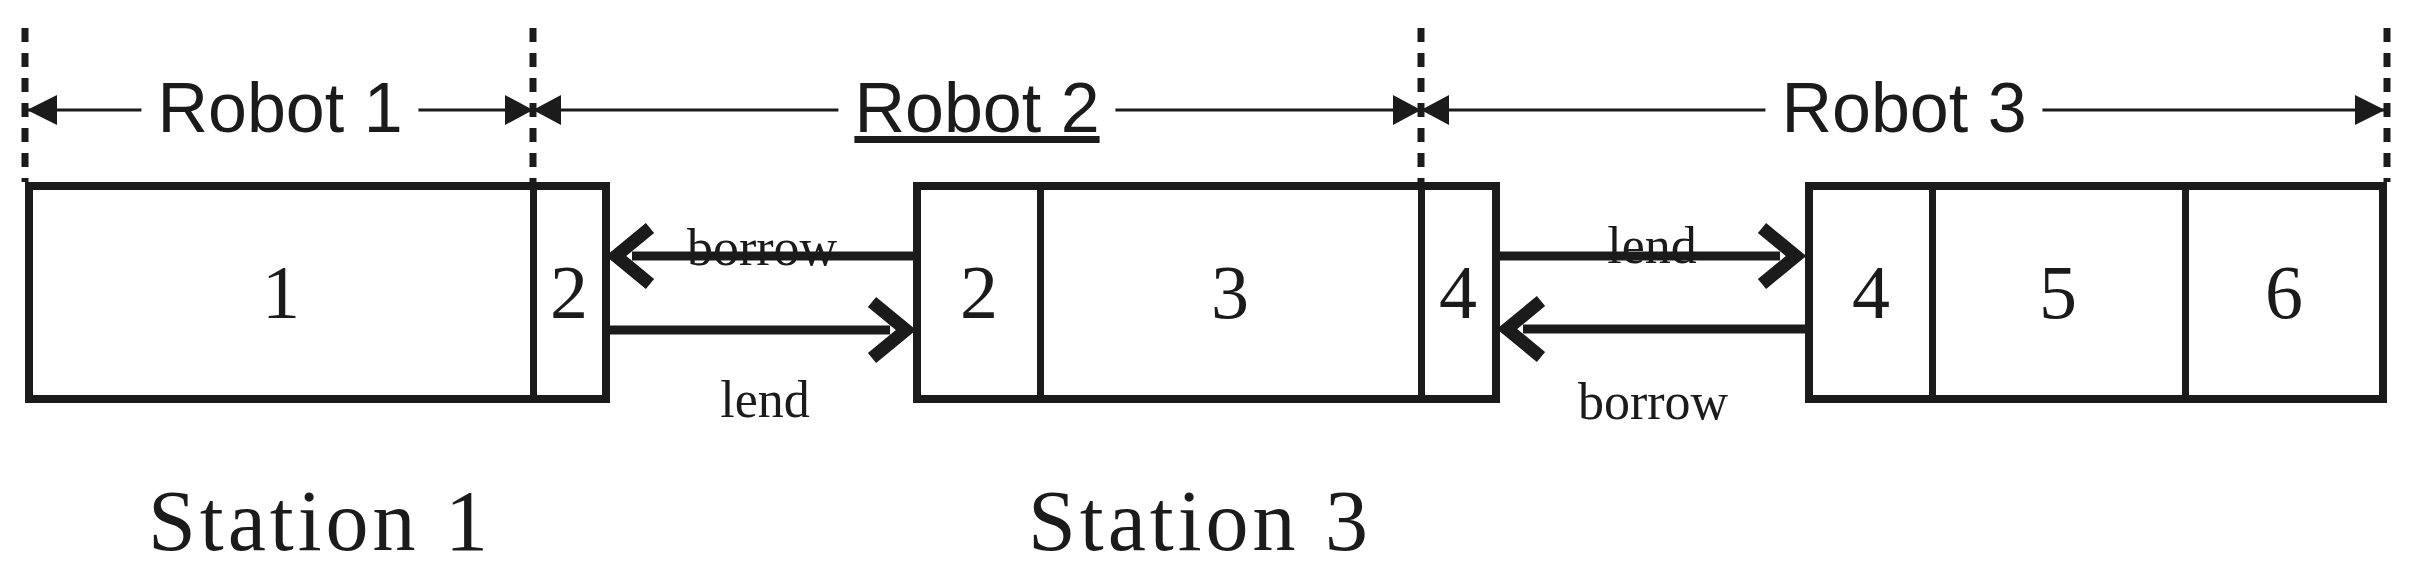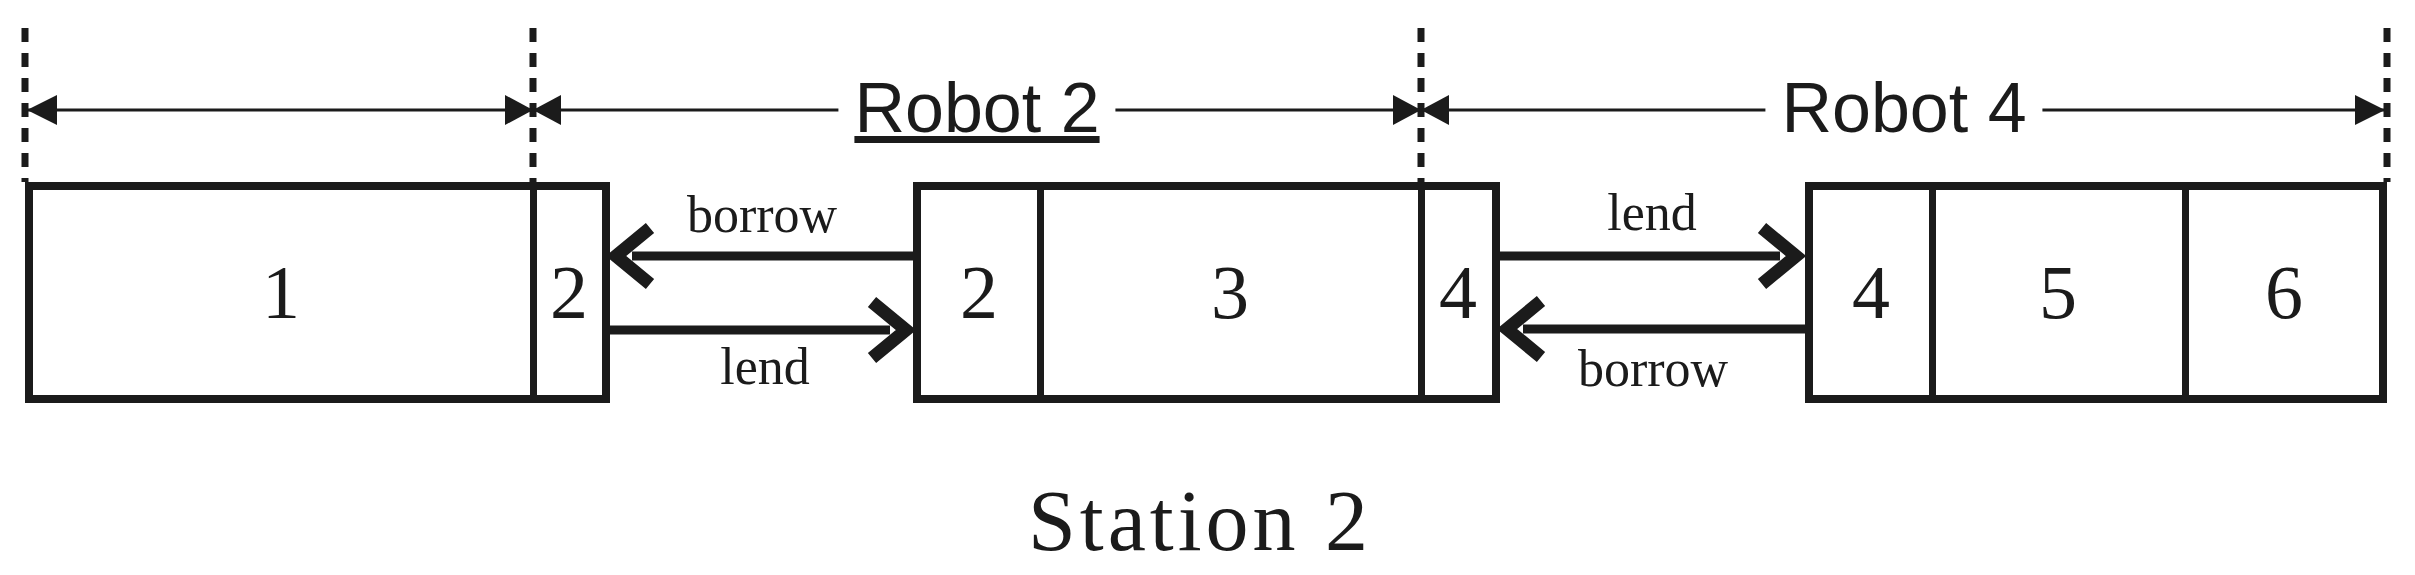--- a/index.html
+++ b/index.html
@@ -19,21 +19,21 @@
   }
   .station-box{
     position:absolute;top:182px;height:205px;
     border:8px solid #1b1b1b;background:#ffffff;
   }
   .divider{position:absolute;top:0;bottom:0;width:7px;background:#1b1b1b;}
   .slot-label{
     position:absolute;top:102px;transform:translate(-50%,-50%);
     font-size:76px;line-height:1;
   }
-  .transfer-label{font-size:52px;line-height:1;}
+  .transfer-label{font-size:52px;line-height:1;margin-top:33px;}
   .station-label{font-size:86px;line-height:1;letter-spacing:4px;}
 </style>
 </head>
 <body>
 
 <div class="figure">
 
   <svg width="2415" height="575" viewBox="0 0 2415 575">
     <g stroke="#1b1b1b" fill="none">
 
@@ -62,22 +62,23 @@
       <polyline points="872,302 906,330 872,358" stroke-width="13"></polyline>
 
       <path d="M1500 256 H1780" stroke-width="9"></path>
       <polyline points="1762,228 1796,256 1762,284" stroke-width="13"></polyline>
 
       <path d="M1523 329 H1805" stroke-width="9"></path>
       <polyline points="1541,301 1507,329 1541,357" stroke-width="13"></polyline>
     </g>
   </svg>
 
+  <div class="label robot-label" style="left:280px;top:108px;">Robot 1</div>
   <div class="label robot-label" style="left:977px;top:108px;text-decoration:underline;">Robot 2</div>
-  <div class="label robot-label" style="left:1904px;top:108px;">Robot 4</div>
+  <div class="label robot-label" style="left:1904px;top:108px;">Robot 3</div>
 
   <div class="station-box" style="left:25px;width:569px;">
     <div class="divider" style="left:497px;"></div>
     <span class="slot-label" style="left:248px;">1</span>
     <span class="slot-label" style="left:536px;">2</span>
   </div>
 
   <div class="station-box" style="left:913px;width:571px;">
     <div class="divider" style="left:116px;"></div>
     <div class="divider" style="left:497px;"></div>
@@ -92,15 +93,16 @@
     <span class="slot-label" style="left:58px;">4</span>
     <span class="slot-label" style="left:245px;">5</span>
     <span class="slot-label" style="left:471px;">6</span>
   </div>
 
   <div class="label transfer-label" style="left:762px;top:215px;">borrow</div>
   <div class="label transfer-label" style="left:765px;top:367px;">lend</div>
   <div class="label transfer-label" style="left:1652px;top:213px;">lend</div>
   <div class="label transfer-label" style="left:1653px;top:369px;">borrow</div>
 
-  <div class="label station-label" style="left:1200px;top:521px;">Station 2</div>
+  <div class="label station-label" style="left:320px;top:521px;">Station 1</div>
+  <div class="label station-label" style="left:1200px;top:521px;">Station 3</div>
 
 </div>
 
 </body></html>

